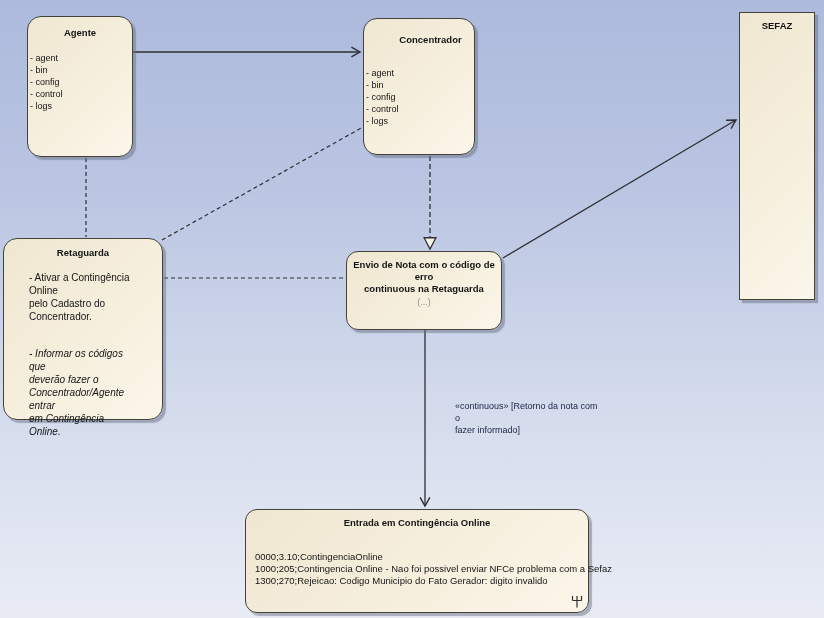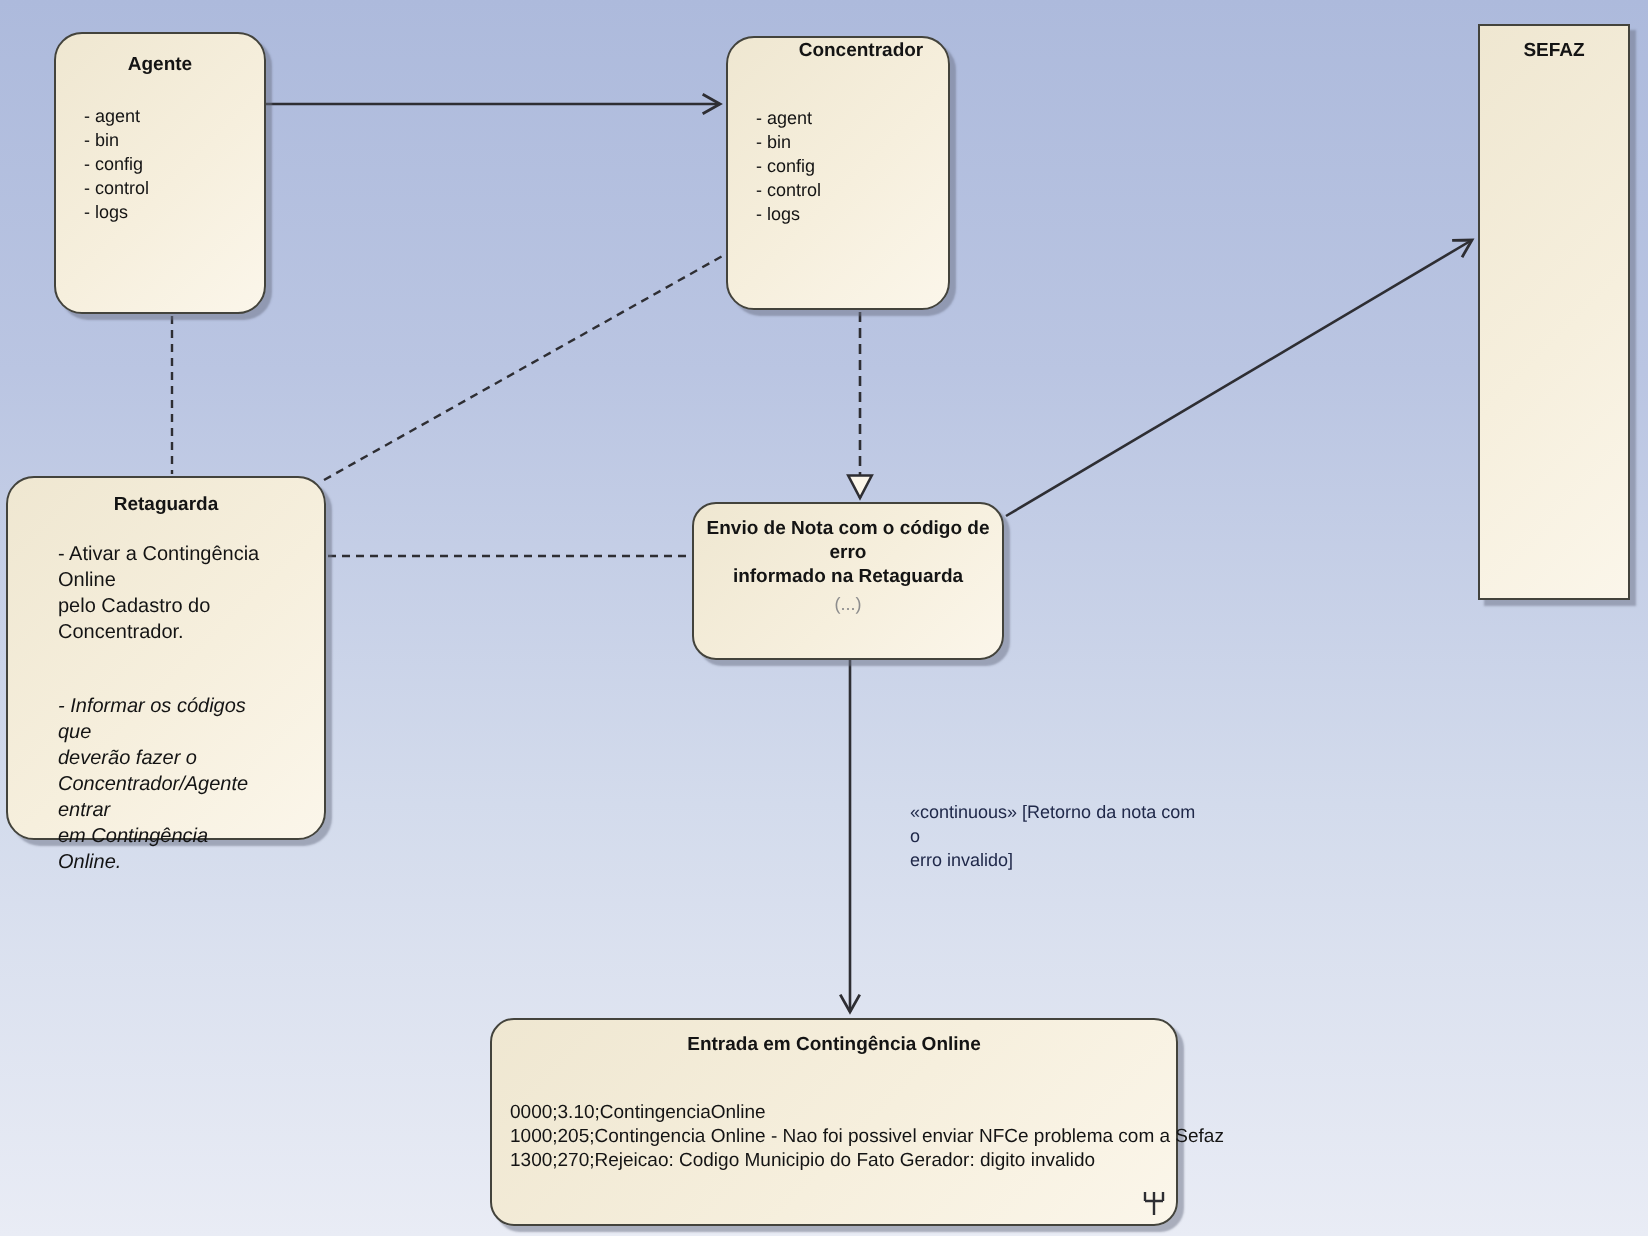--- a/index.html
+++ b/index.html
@@ -15,21 +15,21 @@
   .node{
     position:absolute;z-index:2;box-sizing:border-box;
     background:linear-gradient(135deg,#efe7d1 0%,#f6efdd 55%,#fbf6ea 100%);
     border:1.4px solid #43433c;
     box-shadow:3px 3px 1px rgba(105,112,132,0.50);
     color:#141414;font-size:9px;line-height:12px;
   }
   .rounded{border-radius:14px;}
   .node .title{font-weight:bold;text-align:center;font-size:9.5px;}
   .underline{}
-  .items{padding-left:14px;}
+  .items{padding-left:2px;}
   .items div{white-space:nowrap;}
   .notes{padding:0 25px;text-align:left;font-size:10px;line-height:13px;}
   .collapsed{color:#8d8d8d;text-align:center;font-size:9px;margin-top:1px;}
   .codes{padding:0 9px;font-size:9.5px;line-height:12px;white-space:nowrap;}
   .freelabel{
     position:absolute;z-index:2;color:#20294a;font-size:9px;line-height:12px;
   }
   .rake{position:absolute;right:4px;bottom:3px;}
 </style>
 </head>
@@ -67,21 +67,21 @@
     <div class="items" style="margin-top:13px;">
       <div>- agent</div>
       <div>- bin</div>
       <div>- config</div>
       <div>- control</div>
       <div>- logs</div>
     </div>
   </div>
 
   <div class="node rounded" style="left:363px;top:18px;width:112px;height:137px;">
-    <div class="title" style="margin-top:1px;padding-left:23px;">Concentrador</div>
+    <div class="title" style="margin-top:15px;padding-left:23px;">Concentrador</div>
     <div class="items" style="margin-top:21px;">
       <div>- agent</div>
       <div>- bin</div>
       <div>- config</div>
       <div>- control</div>
       <div>- logs</div>
     </div>
   </div>
 
   <div class="node" style="left:739px;top:12px;width:76px;height:288px;">
@@ -98,27 +98,27 @@
     <div class="notes" style="margin-top:24px;font-style:italic;">
       <div>- Informar os códigos que</div>
       <div>deverão fazer o</div>
       <div>Concentrador/Agente entrar</div>
       <div>em Contingência Online.</div>
     </div>
   </div>
 
   <div class="node rounded" style="left:346px;top:251px;width:156px;height:79px;border-radius:12px;">
     <div class="title" style="margin-top:7px;padding:0 6px;">Envio de Nota com o código de erro</div>
-    <div class="title">informado na Retaguarda</div>
+    <div class="title">continuous na Retaguarda</div>
     <div class="collapsed">(...)</div>
   </div>
 
   <div class="freelabel" style="left:455px;top:400px;width:150px;">
     <div>«continuous» [Retorno da nota com o</div>
-    <div>erro invalido]</div>
+    <div>fazer informado]</div>
   </div>
 
   <div class="node rounded" style="left:245px;top:509px;width:344px;height:104px;border-radius:12px;">
     <div class="title" style="margin-top:7px;">Entrada em Contingência Online</div>
     <div class="codes" style="margin-top:22px;">
       <div>0000;3.10;ContingenciaOnline</div>
       <div>1000;205;Contingencia Online - Nao foi possivel enviar NFCe problema com a Sefaz</div>
       <div>1300;270;Rejeicao: Codigo Municipio do Fato Gerador: digito invalido</div>
     </div>
     <svg class="rake" width="14" height="16">

